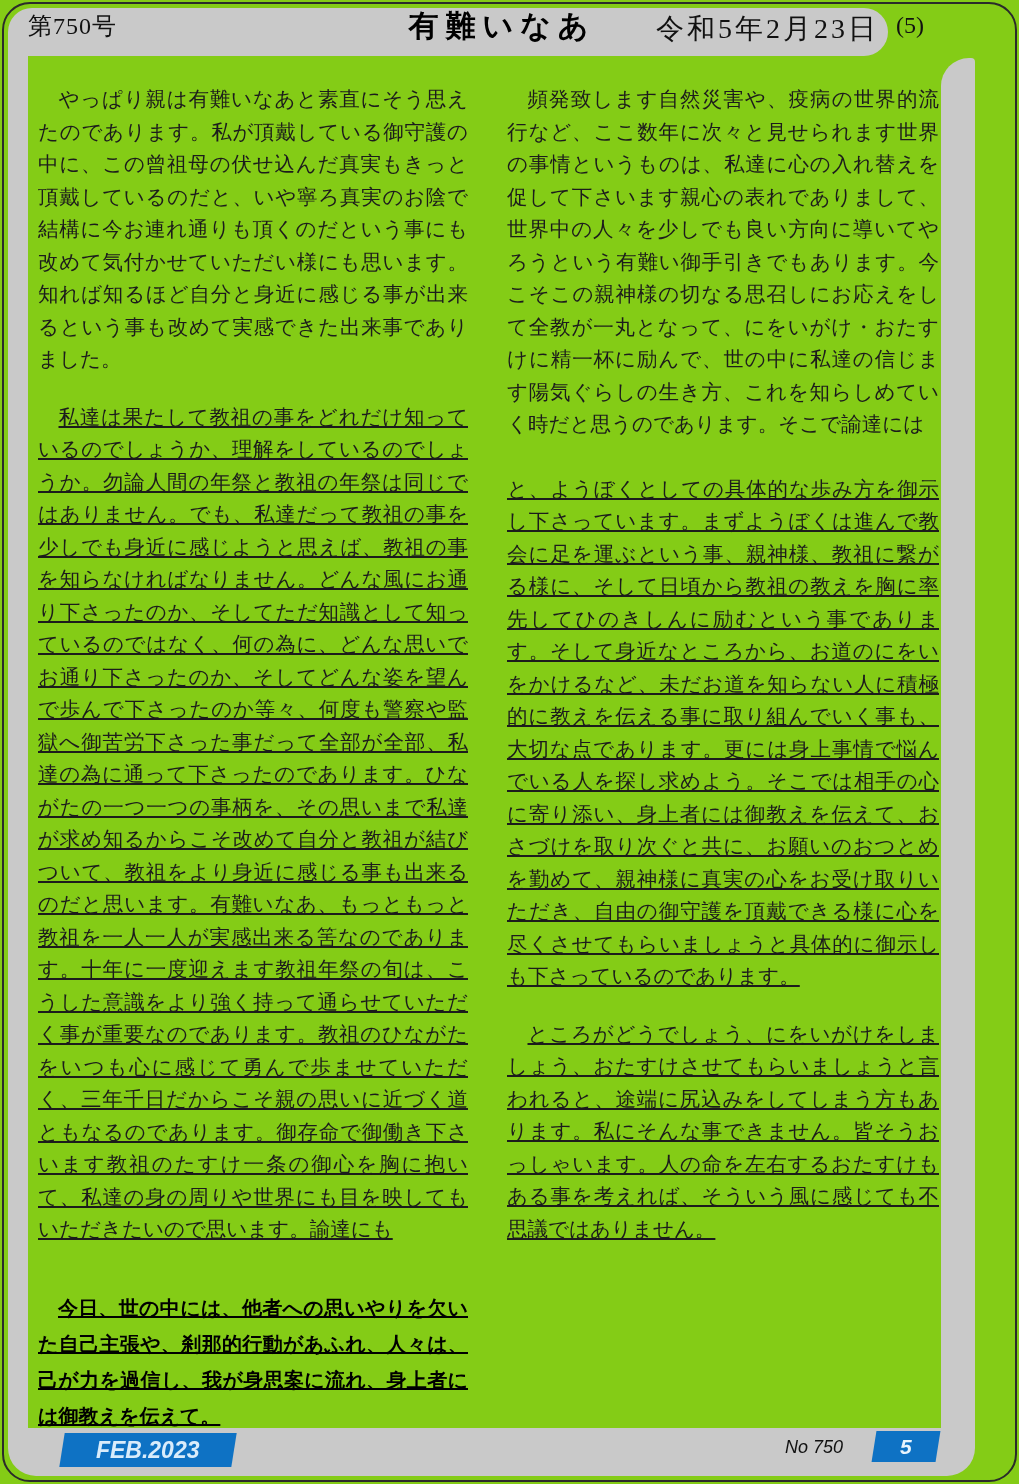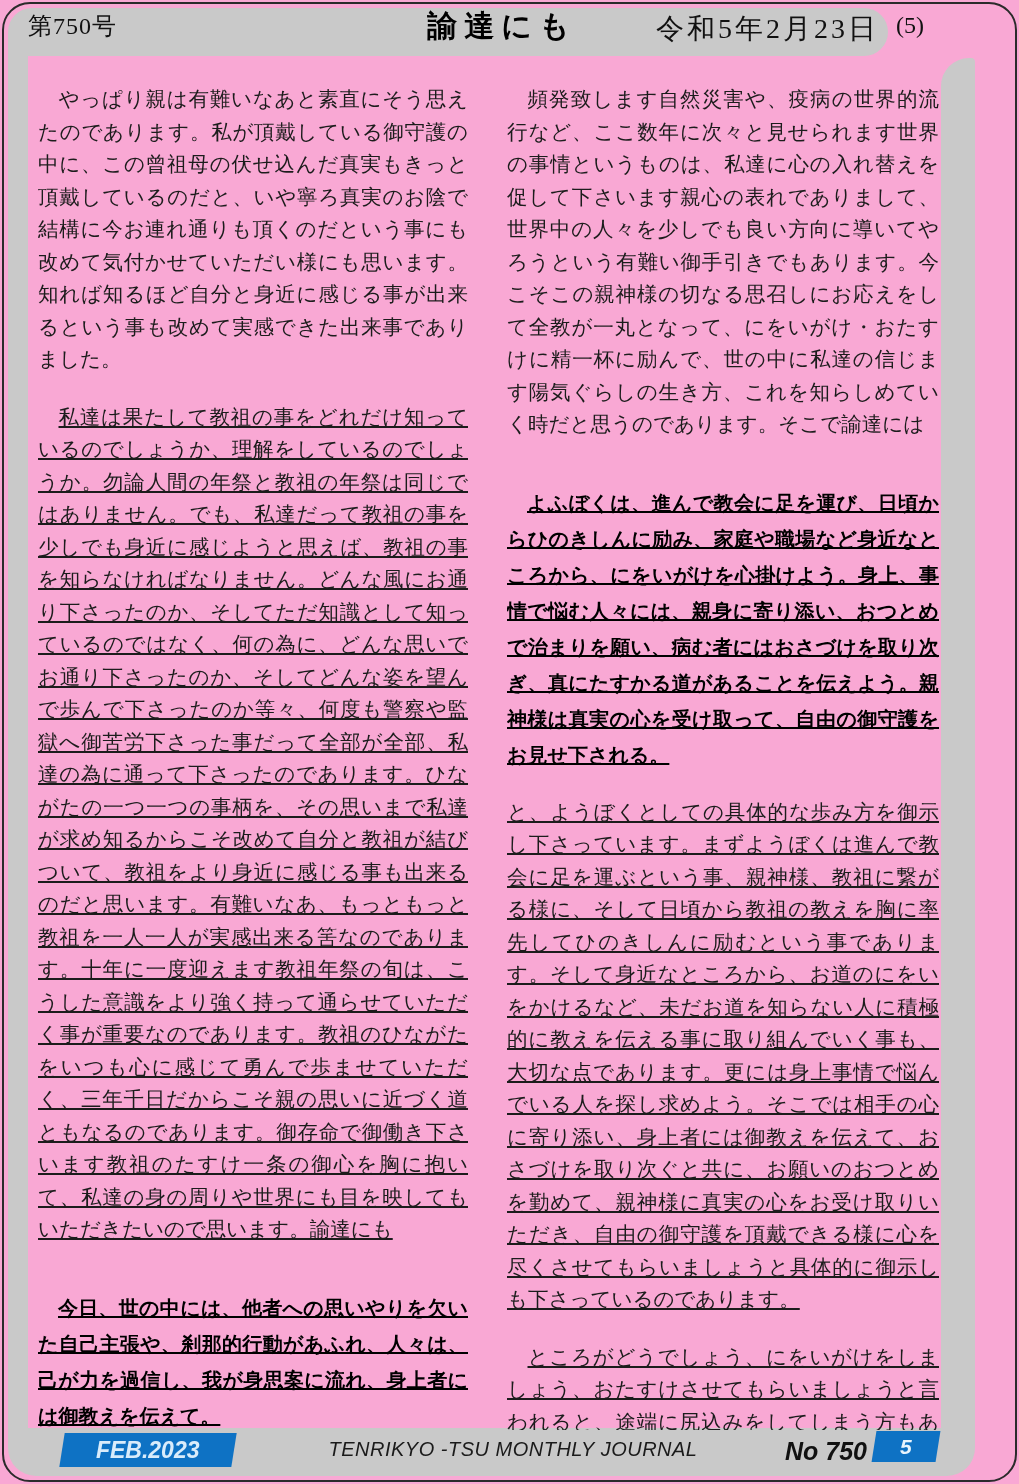--- a/index.html
+++ b/index.html
@@ -1,19 +1,19 @@
 <!DOCTYPE html>
 <html><head>
 <meta charset="utf-8">
 <style>
   html,body{margin:0;padding:0;background:#ffffff;}
   .page{
     position:relative;
     width:1019px;height:1484px;
-    background:#f9a8d4;
+    background:#84cc16;
     overflow:hidden;
     font-family:"Liberation Serif","DejaVu Serif",serif;
     color:#1c1c1c;
   }
   .page-border{
     position:absolute;inset:2px;
     border:2px solid #2b2b2b;
     border-radius:28px;
     pointer-events:none;
     z-index:40;
@@ -93,21 +93,21 @@
   }
   .ftr-journal{
     position:absolute;left:513px;top:1438px;transform:translateX(-50%);
     font-family:"Liberation Sans","DejaVu Sans",sans-serif;
     font-style:italic;font-weight:500;font-size:20px;color:#1a1a1a;
     white-space:nowrap;z-index:8;letter-spacing:0.5px;
   }
   .ftr-no{
     position:absolute;left:785px;top:1437px;
     font-family:"Liberation Sans","DejaVu Sans",sans-serif;
-    font-style:italic;font-weight:bold;font-size:25px;color:#111;
+    font-style:italic;font-weight:normal;font-size:18px;color:#111;
     z-index:8;
   }
   .ftr-page-box{
     position:absolute;left:874px;top:1431px;width:64px;height:31px;
     background:#0e72c4;transform:skewX(-9deg);
     display:flex;align-items:center;justify-content:center;
     z-index:8;
   }
   .ftr-page-box span{
     transform:skewX(9deg);
@@ -120,39 +120,37 @@
 
 <div class="page">
   <div class="page-border"></div>
 
   <div class="band-header"></div>
   <div class="strip-left"></div>
   <div class="strip-right"></div>
   <div class="band-footer"></div>
 
   <div class="hdr-issue">第750号</div>
-  <div class="hdr-title">諭達にも</div>
+  <div class="hdr-title">有難いなあ</div>
   <div class="hdr-date">令和5年2月23日</div>
   <div class="hdr-page-marker">(5)</div>
 
   <div class="col col-left">
     <p class="indent">やっぱり親は有難いなあと素直にそう思えたのであります。私が頂戴している御守護の中に、この曾祖母の伏せ込んだ真実もきっと頂戴しているのだと、いや寧ろ真実のお陰で結構に今お連れ通りも頂くのだという事にも改めて気付かせていただい様にも思います。知れば知るほど自分と身近に感じる事が出来るという事も改めて実感できた出来事でありました。</p>
     <p class="indent">私達は果たして教祖の事をどれだけ知っているのでしょうか、理解をしているのでしょうか。勿論人間の年祭と教祖の年祭は同じではありません。でも、私達だって教祖の事を少しでも身近に感じようと思えば、教祖の事を知らなければなりません。どんな風にお通り下さったのか、そしてただ知識として知っているのではなく、何の為に、どんな思いでお通り下さったのか、そしてどんな姿を望んで歩んで下さったのか等々、何度も警察や監獄へ御苦労下さった事だって全部が全部、私達の為に通って下さったのであります。ひながたの一つ一つの事柄を、その思いまで私達が求め知るからこそ改めて自分と教祖が結びついて、教祖をより身近に感じる事も出来るのだと思います。有難いなあ、もっともっと教祖を一人一人が実感出来る筈なのであります。十年に一度迎えます教祖年祭の旬は、こうした意識をより強く持って通らせていただく事が重要なのであります。教祖のひながたをいつも心に感じて勇んで歩ませていただく、三年千日だからこそ親の思いに近づく道ともなるのであります。御存命で御働き下さいます教祖のたすけ一条の御心を胸に抱いて、私達の身の周りや世界にも目を映してもいただきたいので思います。諭達にも</p>
     <p class="quote indent">今日、世の中には、他者への思いやりを欠いた自己主張や、刹那的行動があふれ、人々は、己が力を過信し、我が身思案に流れ、身上者には御教えを伝えて。</p>
 
   </div>
 
   <div class="col col-right">
     <p class="indent">頻発致します自然災害や、疫病の世界的流行など、ここ数年に次々と見せられます世界の事情というものは、私達に心の入れ替えを促して下さいます親心の表れでありまして、世界中の人々を少しでも良い方向に導いてやろうという有難い御手引きでもあります。今こそこの親神様の切なる思召しにお応えをして全教が一丸となって、にをいがけ・おたすけに精一杯に励んで、世の中に私達の信じます陽気ぐらしの生き方、これを知らしめていく時だと思うのであります。そこで諭達には</p>
-    <p class="quote indent">よふぼくは、進んで教会に足を運び、日頃からひのきしんに励み、家庭や職場など身近なところから、にをいがけを心掛けよう。身上、事情で悩む人々には、親身に寄り添い、おつとめで治まりを願い、病む者にはおさづけを取り次ぎ、真にたすかる道があることを伝えよう。親神様は真実の心を受け取って、自由の御守護をお見せ下される。</p>
     <p>と、ようぼくとしての具体的な歩み方を御示し下さっています。まずようぼくは進んで教会に足を運ぶという事、親神様、教祖に繋がる様に、そして日頃から教祖の教えを胸に率先してひのきしんに励むという事であります。そして身近なところから、お道のにをいをかけるなど、未だお道を知らない人に積極的に教えを伝える事に取り組んでいく事も、大切な点であります。更には身上事情で悩んでいる人を探し求めよう。そこでは相手の心に寄り添い、身上者には御教えを伝えて、おさづけを取り次ぐと共に、お願いのおつとめを勤めて、親神様に真実の心をお受け取りいただき、自由の御守護を頂戴できる様に心を尽くさせてもらいましょうと具体的に御示しも下さっているのであります。</p>
     <p class="indent">ところがどうでしょう、にをいがけをしましょう、おたすけさせてもらいましょうと言われると、途端に尻込みをしてしまう方もあります。私にそんな事できません。皆そうおっしゃいます。人の命を左右するおたすけもある事を考えれば、そういう風に感じても不思議ではありません。</p>
   </div>
 
   <div class="ftr-date-box">
     <span>FEB.2023</span>
   </div>
-  <div class="ftr-journal">TENRIKYO -TSU MONTHLY JOURNAL</div>
   <div class="ftr-no">No 750</div>
   <div class="ftr-page-box">
     <span>5</span>
   </div>
 </div>
 
 </body></html>

